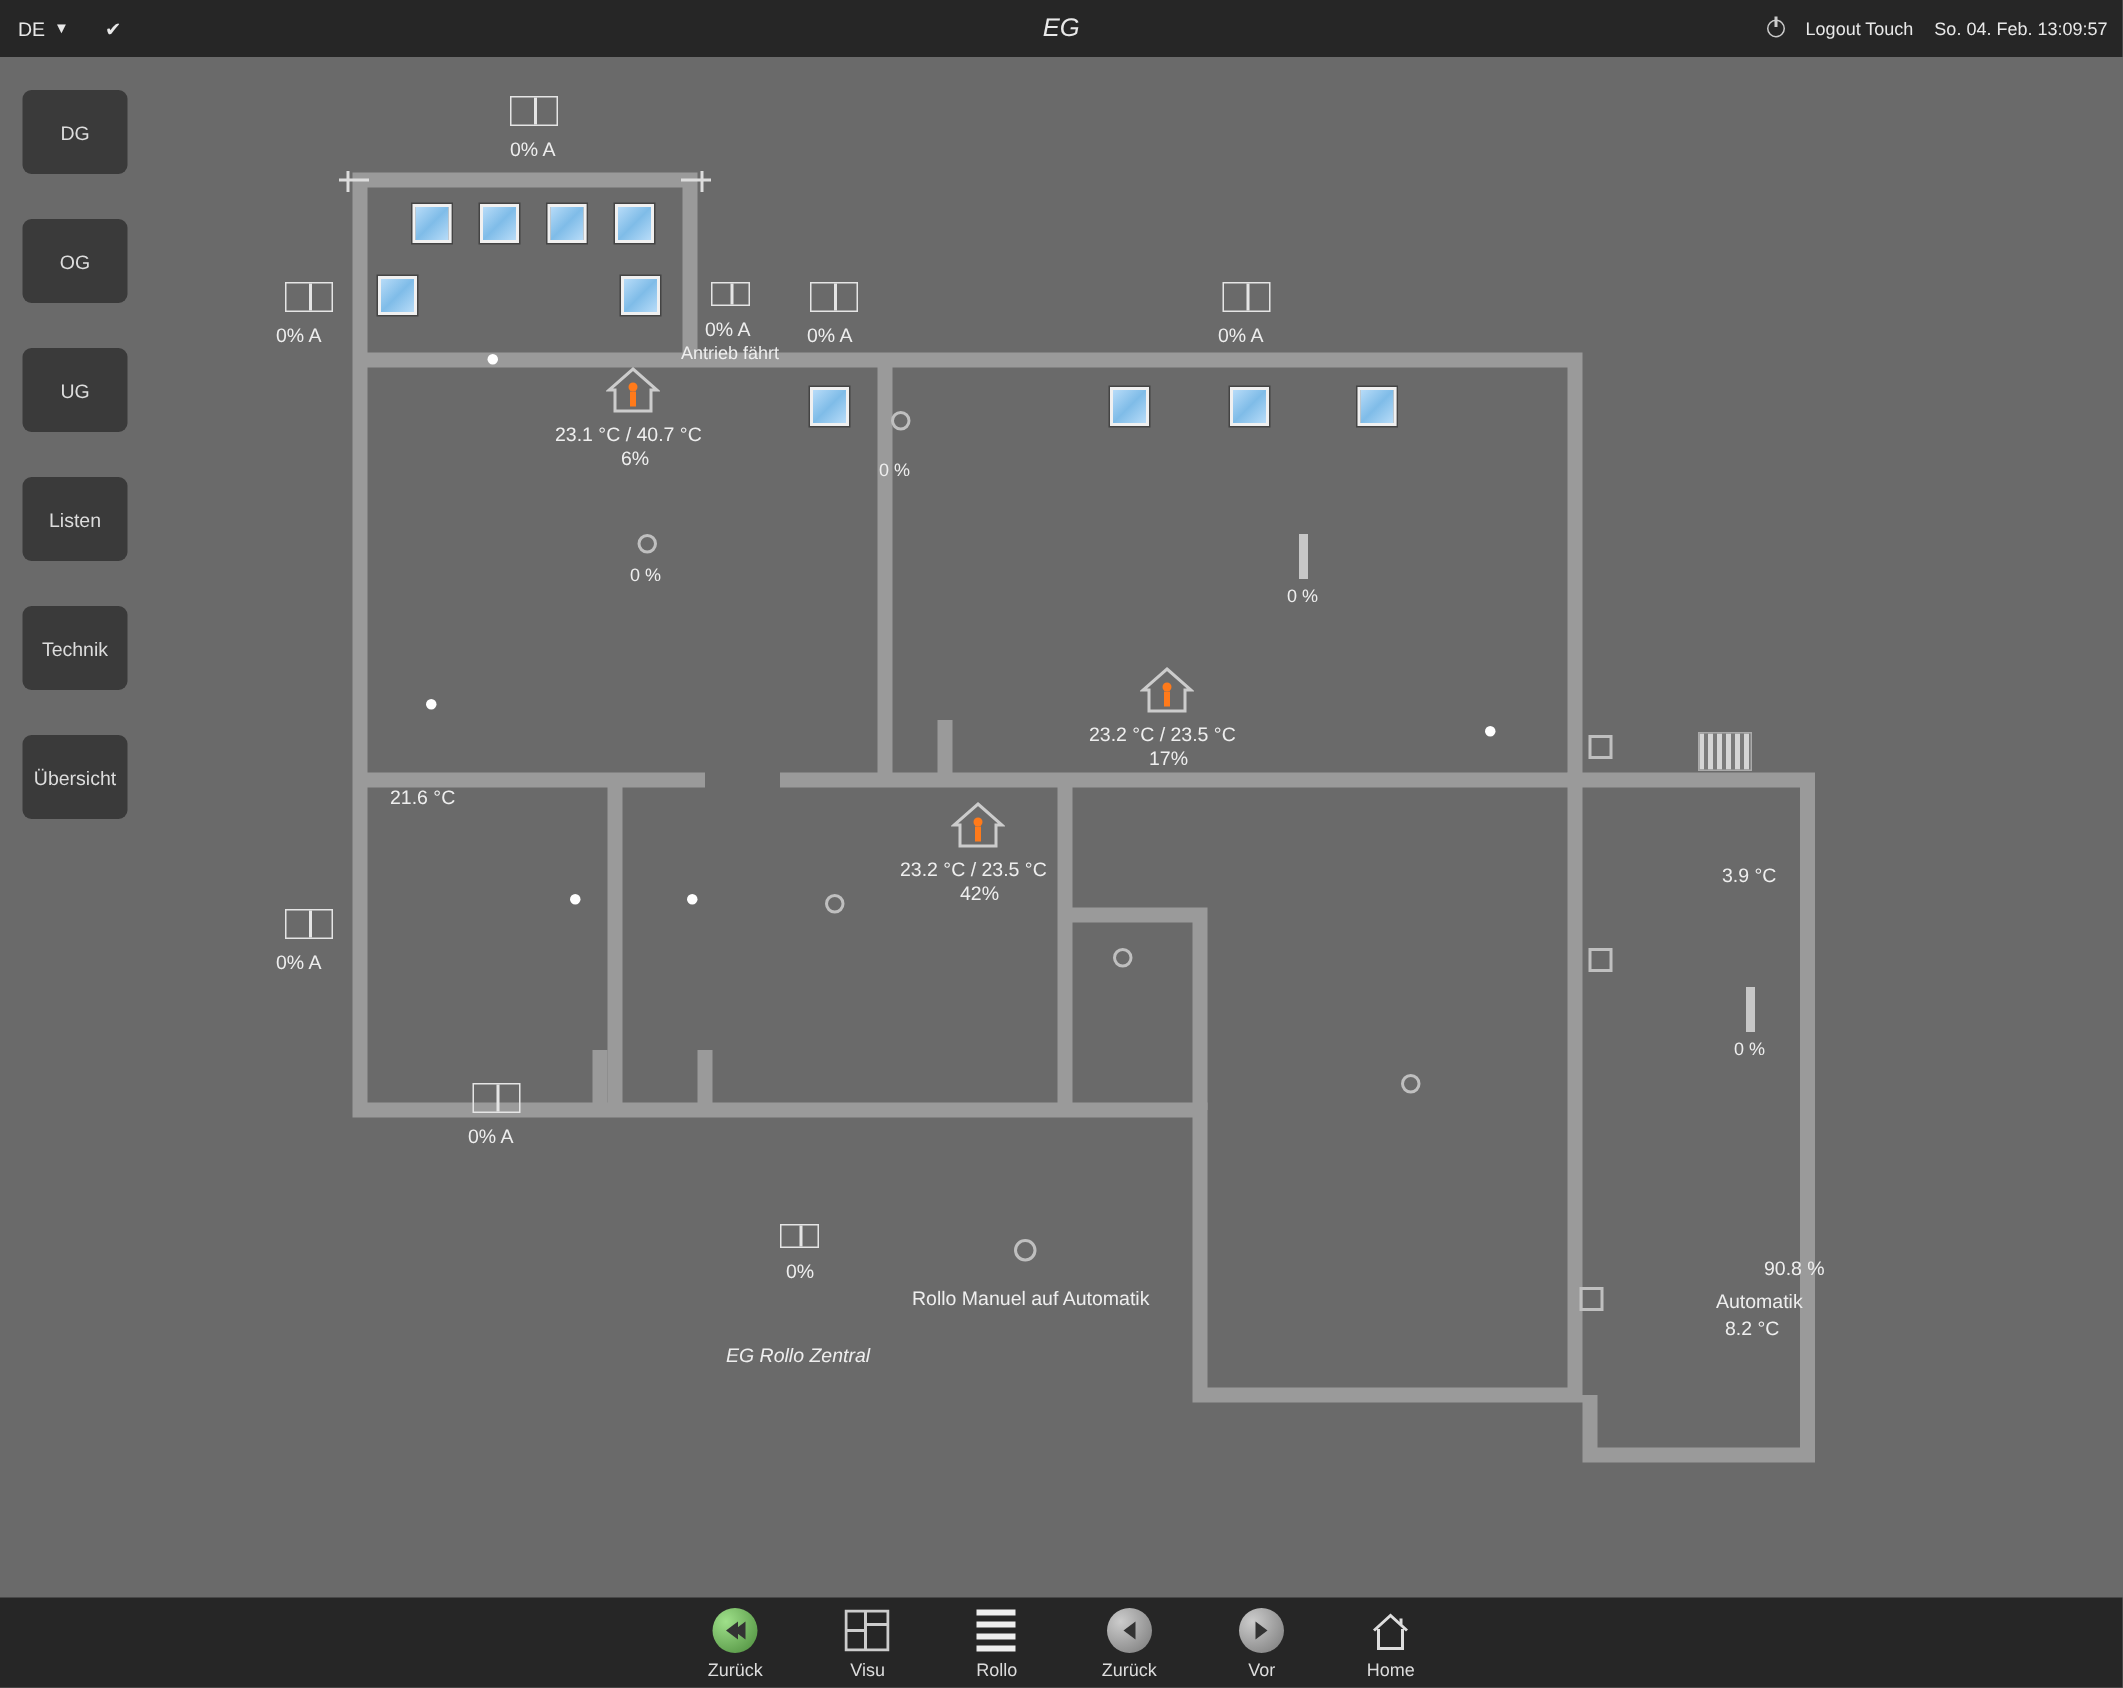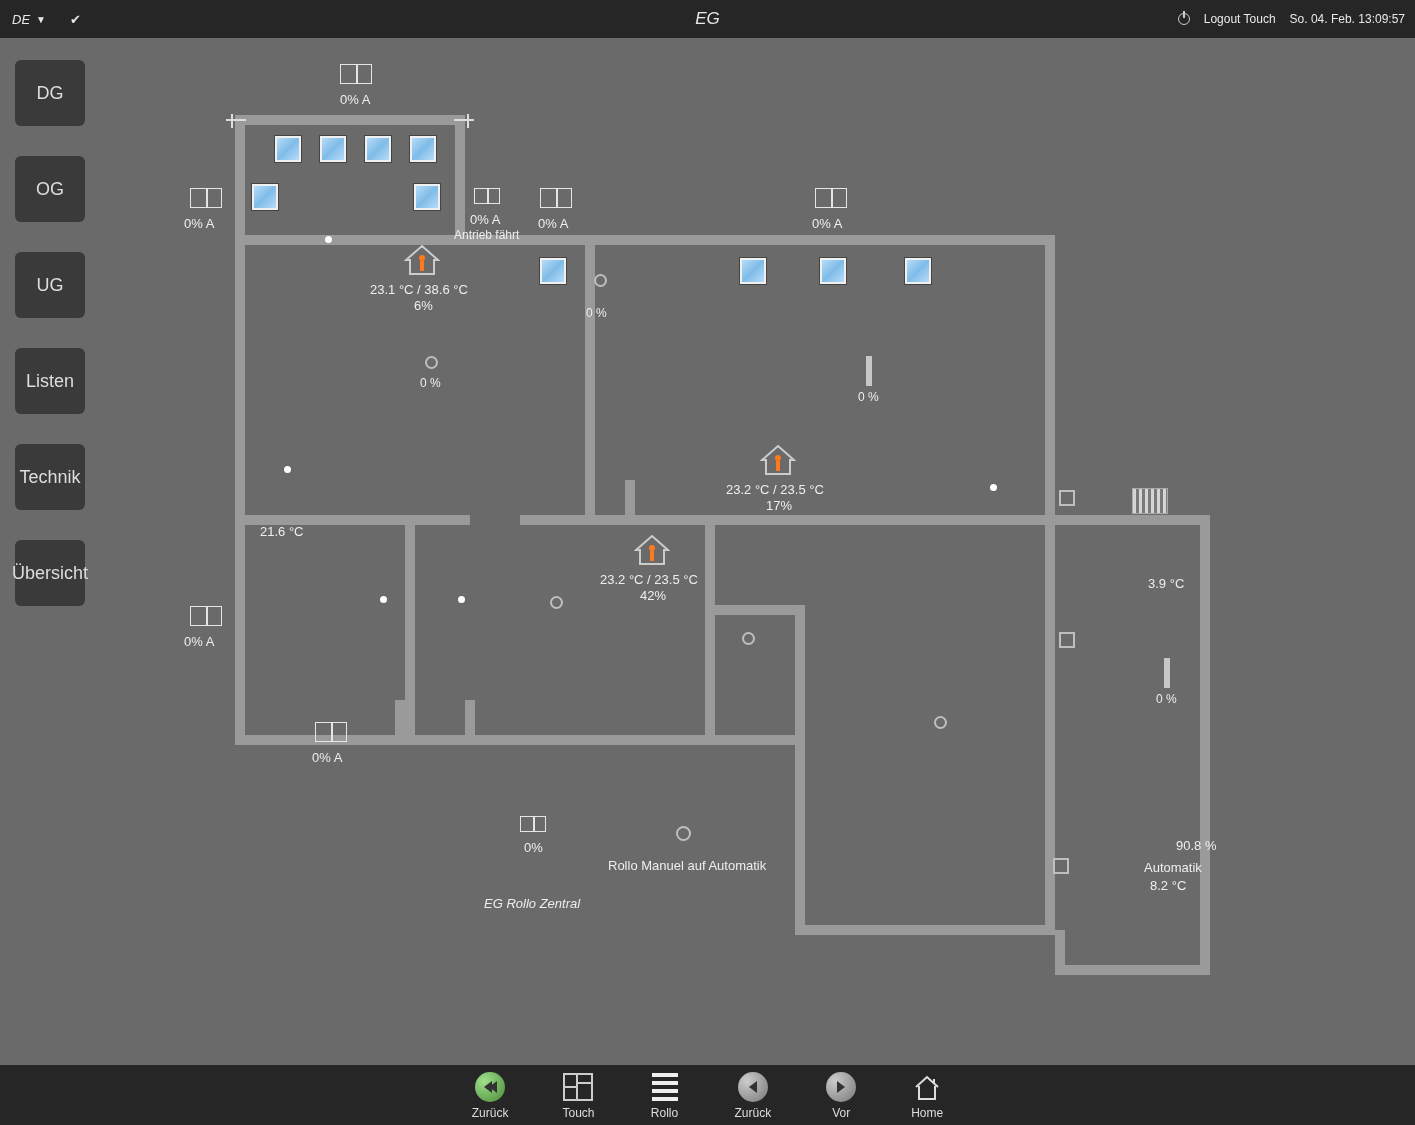--- a/index.html
+++ b/index.html
@@ -11,38 +11,38 @@
     position: relative;
     overflow: hidden;
   }
   
   .topbar {
     position: absolute; top: 0; left: 0; right: 0; height: 38px;
     background: #262626;
     display: flex; align-items: center;
     font-size: 13px;
   }
-  .topbar .lang { padding: 0 12px; display:flex; align-items:center; gap:6px; cursor:pointer;font-style:italic;}
+  .topbar .lang { padding: 0 12px; display:flex; align-items:center; gap:6px; cursor:pointer;}
   .topbar .check { padding: 0 12px; cursor:pointer;}
   .topbar .title { position:absolute; left:50%; transform:translateX(-50%); font-size:17px;font-style:italic; }
   .topbar .right { position:absolute; right:10px; display:flex; align-items:center; gap:14px; font-size:12px;}
   .topbar .power { width:12px;height:12px;border:1.5px solid #ccc;border-radius:50%; position:relative;}
   .topbar .power::after{content:"";position:absolute;top:-3px;left:4px;width:2px;height:7px;background:#ccc;}
 
   
   .nav {
     position: absolute; left: 15px; top: 60px;
     display: flex; flex-direction: column; gap: 30px;
   }
   .nav-btn {
-    width: 70px; height: 66px;
+    width: 70px; height: 56px;
     background: #3a3a3a;
     border-radius: 6px;
     display: flex; align-items: center; justify-content: center;
-    font-size: 18px; color: #ddd; cursor: pointer;
+    font-size: 13px; color: #ddd; cursor: pointer;
   }
 
   
   .plan { position:absolute; left:0; top:40px; right:0; bottom:60px; }
   .plan svg { position:absolute; left:0; top:0; }
 
   .label { position:absolute; font-size:13px; color:#eee; text-align:center; white-space:nowrap; }
   .label.small { font-size:12px; }
 
   .dot { position:absolute; width:7px; height:7px; border-radius:50%; background:#fff; }
@@ -197,21 +197,21 @@
 <div class="window-icon" style="left:820px; top:218px;"></div>
 <div class="window-icon" style="left:905px; top:218px;"></div>
 
 <div class="climate" style="left:404px; top:204px;">
   <svg viewBox="0 0 36 32">
         <path d="M18 2 L34 16 L30 16 L30 30 L6 30 L6 16 L2 16 Z" fill="none" stroke="#ccc" stroke-width="2"></path>
         <circle cx="18" cy="14" r="3" fill="#ff7a1a"></circle>
         <rect x="16" y="17" width="4" height="10" fill="#ff7a1a"></rect>
       </svg>
 </div>
-<span class="label" style="left:370px; top:242px;">23.1 °C / 38.6 °C</span>
+<span class="label" style="left:370px; top:242px;">23.1 °C / 40.7 °C</span>
 <span class="label" style="left:414px; top:258px;">6%</span>
 
 <div class="climate" style="left:760px; top:404px;">
   <svg viewBox="0 0 36 32">
         <path d="M18 2 L34 16 L30 16 L30 30 L6 30 L6 16 L2 16 Z" fill="none" stroke="#ccc" stroke-width="2"></path>
         <circle cx="18" cy="14" r="3" fill="#ff7a1a"></circle>
         <rect x="16" y="17" width="4" height="10" fill="#ff7a1a"></rect>
       </svg>
 </div>
 <span class="label" style="left:726px; top:442px;">23.2 °C / 23.5 °C</span>
@@ -283,21 +283,21 @@
       </div>
     <span>Zurück</span>
   </div>
   <div class="bot-item">
     <div class="bot-icon">
       <svg width="30" height="28" viewBox="0 0 30 28">
           <rect x="1" y="1" width="28" height="26" fill="none" stroke="#ccc" stroke-width="2"></rect>
           <path d="M14 1 V27 M1 14 H14 M14 10 H29" stroke="#ccc" stroke-width="2"></path>
         </svg>
     </div>
-    <span>Touch</span>
+    <span>Visu</span>
   </div>
   <div class="bot-item">
     <div class="bot-icon">
         <div class="lines-icon">
           <span></span>
           <span></span>
           <span></span>
           <span></span>
         </div>
       </div>

